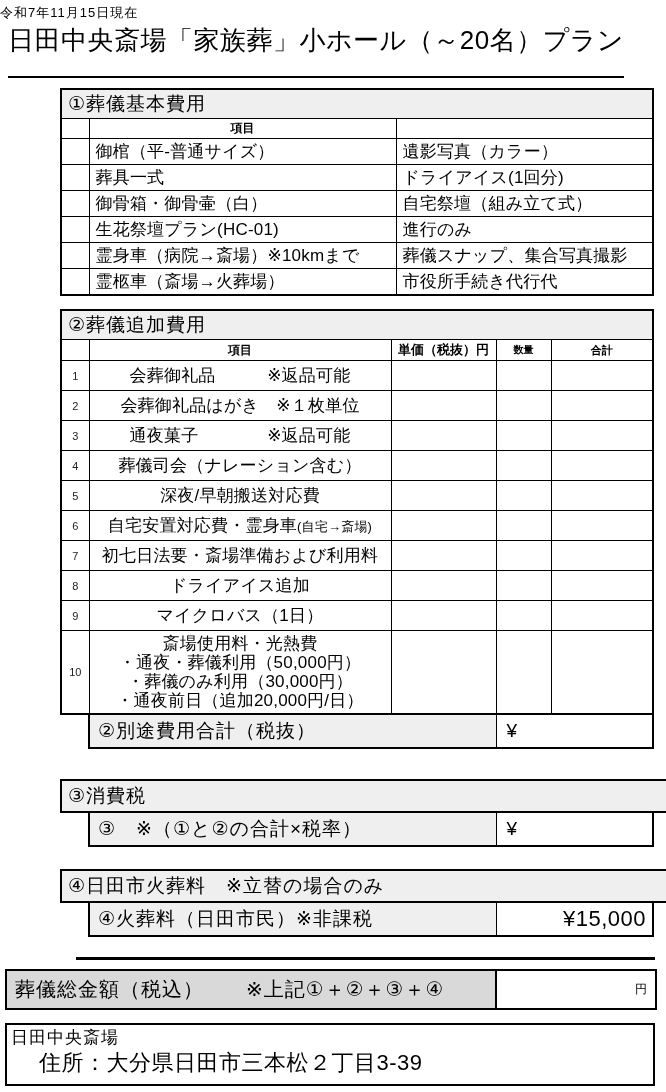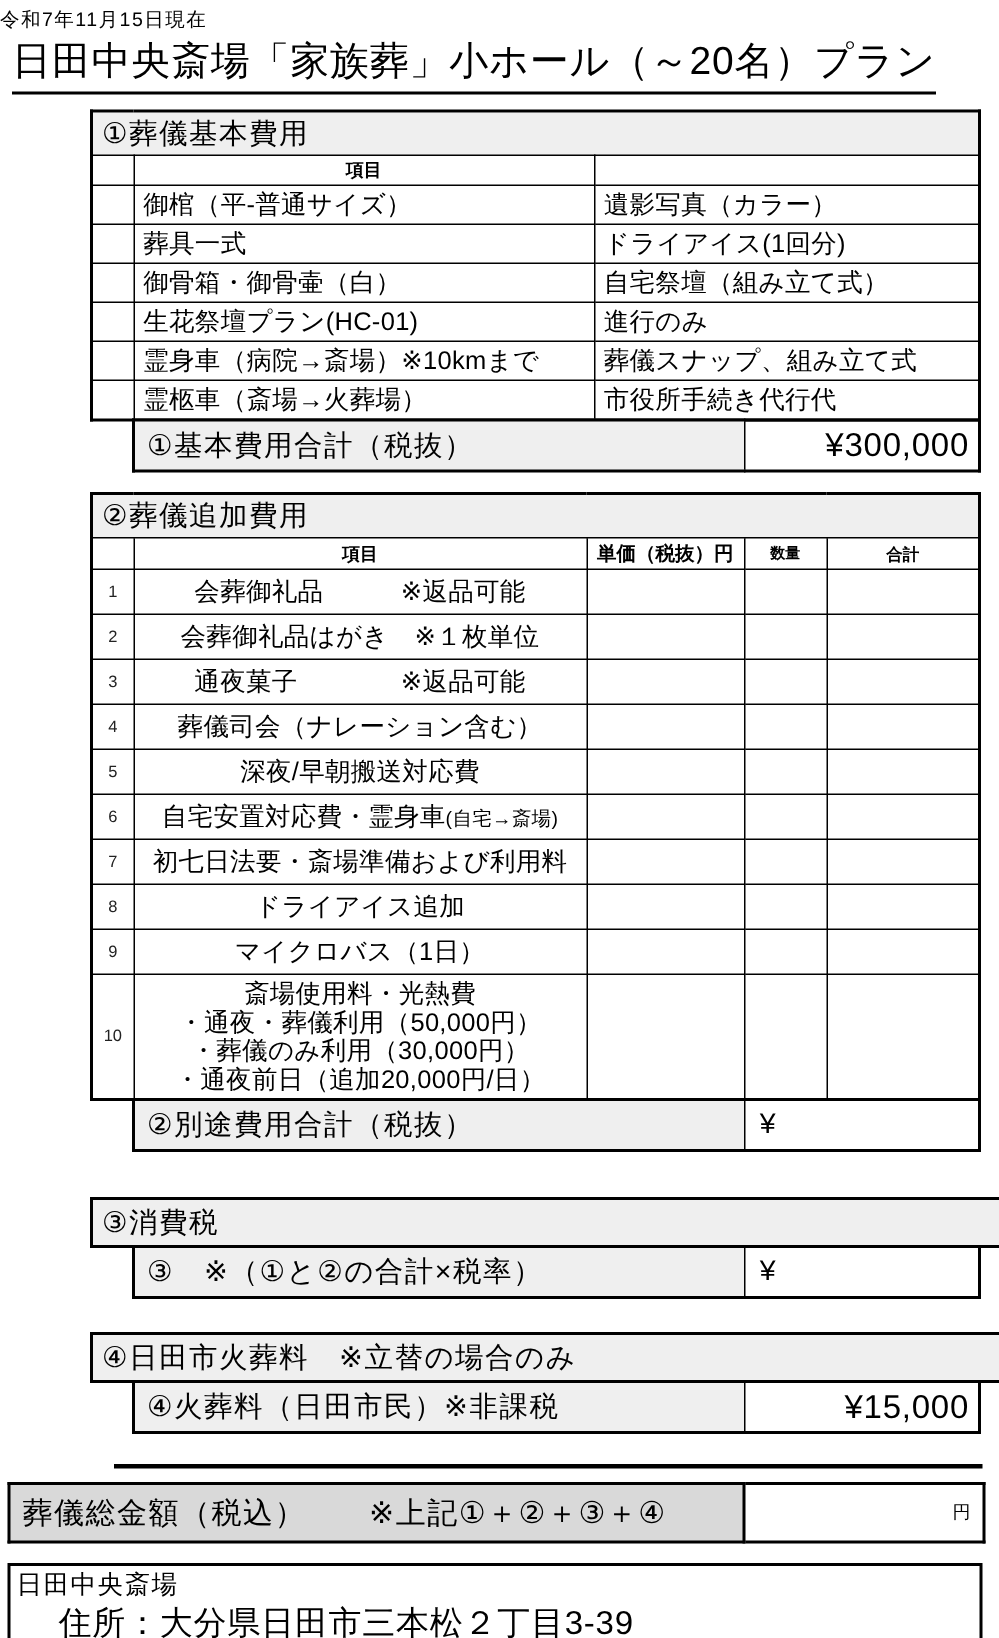--- a/index.html
+++ b/index.html
@@ -2,21 +2,21 @@
 <html><head>
 <meta charset="utf-8">
 <style>
   * { box-sizing: border-box; margin: 0; padding: 0; }
   html, body { background: #fff; }
   body { font-family: "Liberation Sans", "DejaVu Sans", sans-serif; color: #000; }
   .page { position: relative; width: 666px; height: 1092px; background: #fff; overflow: hidden; }
 
   .date-line { text-align: left; font-size: 13px; padding: 4px 8px 0 0; letter-spacing: 1px; }
   .title { font-size: 26px; font-weight: normal; margin: 1px 0 0 8px; letter-spacing: 0.5px; }
-  .title span { display: inline-block; border-bottom: 2px solid #000; padding-bottom: 3px; }
+  .title span { display: inline-block; border-bottom: 2px solid #000; padding-bottom: 18px; }
 
   .tbl { border-collapse: collapse; table-layout: fixed; border: 2px solid #000; }
   .tbl td { border: 1px solid #000; padding: 1px 6px; overflow: hidden; vertical-align: middle; }
 
   .sechead { background: #efefef; font-size: 19px; padding: 3px 6px; letter-spacing: 1px; }
   .colhead td { font-weight: bold; text-align: center; padding: 1px 2px; height: 17px; }
   .ch-item  { font-size: 12px; }
   .ch-price { font-size: 13px; }
   .ch-qty   { font-size: 10px; }
   .ch-total { font-size: 11px; }
@@ -88,39 +88,27 @@
           <td colspan="2" class="item">自宅祭壇（組み立て式）</td>
         </tr>
     <tr>
           <td class="num"></td>
           <td class="item">生花祭壇プラン(HC-01)</td>
           <td colspan="2" class="item">進行のみ</td>
         </tr>
     <tr>
           <td class="num"></td>
           <td class="item">霊身車（病院→斎場）※10kmまで</td>
-          <td colspan="2" class="item">葬儀スナップ、組み立て式</td>
+          <td colspan="2" class="item">葬儀スナップ、集合写真撮影</td>
         </tr>
     <tr>
           <td class="num"></td>
           <td class="item">霊柩車（斎場→火葬場）</td>
           <td colspan="2" class="item">市役所手続き代行代</td>
         </tr>
-  </tbody>
-    </table>
-  <table class="rowtbl" style="margin-left:88px; width:564px;">
-    <colgroup>
-        <col style="width:407px">
-        <col style="width:157px">
-      </colgroup>
-    <tbody>
-        <tr>
-      <td class="tot-label">①基本費用合計（税抜）</td>
-      <td class="tot-val-big">¥300,000</td>
-    </tr>
   </tbody>
     </table>
 
   <table class="tbl t2" style="margin:13px 0 0 60px; width:592px;">
     <colgroup>
         <col style="width:28px">
         <col style="width:302px">
         <col style="width:105px">
         <col style="width:55px">
         <col style="width:102px">

